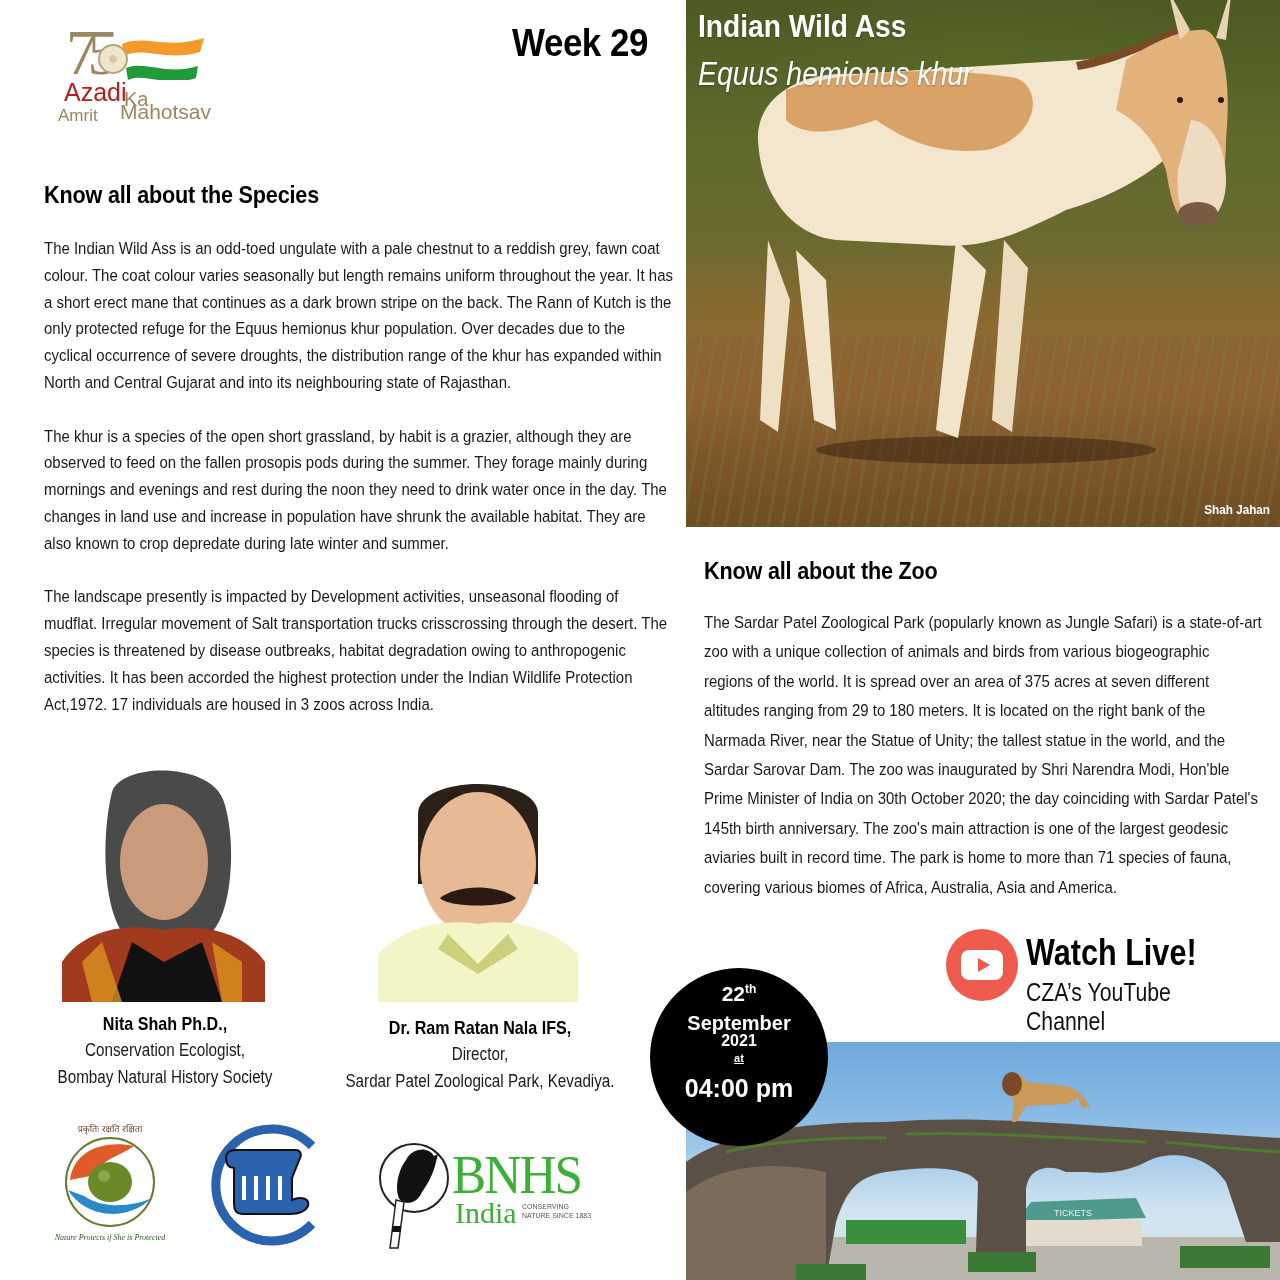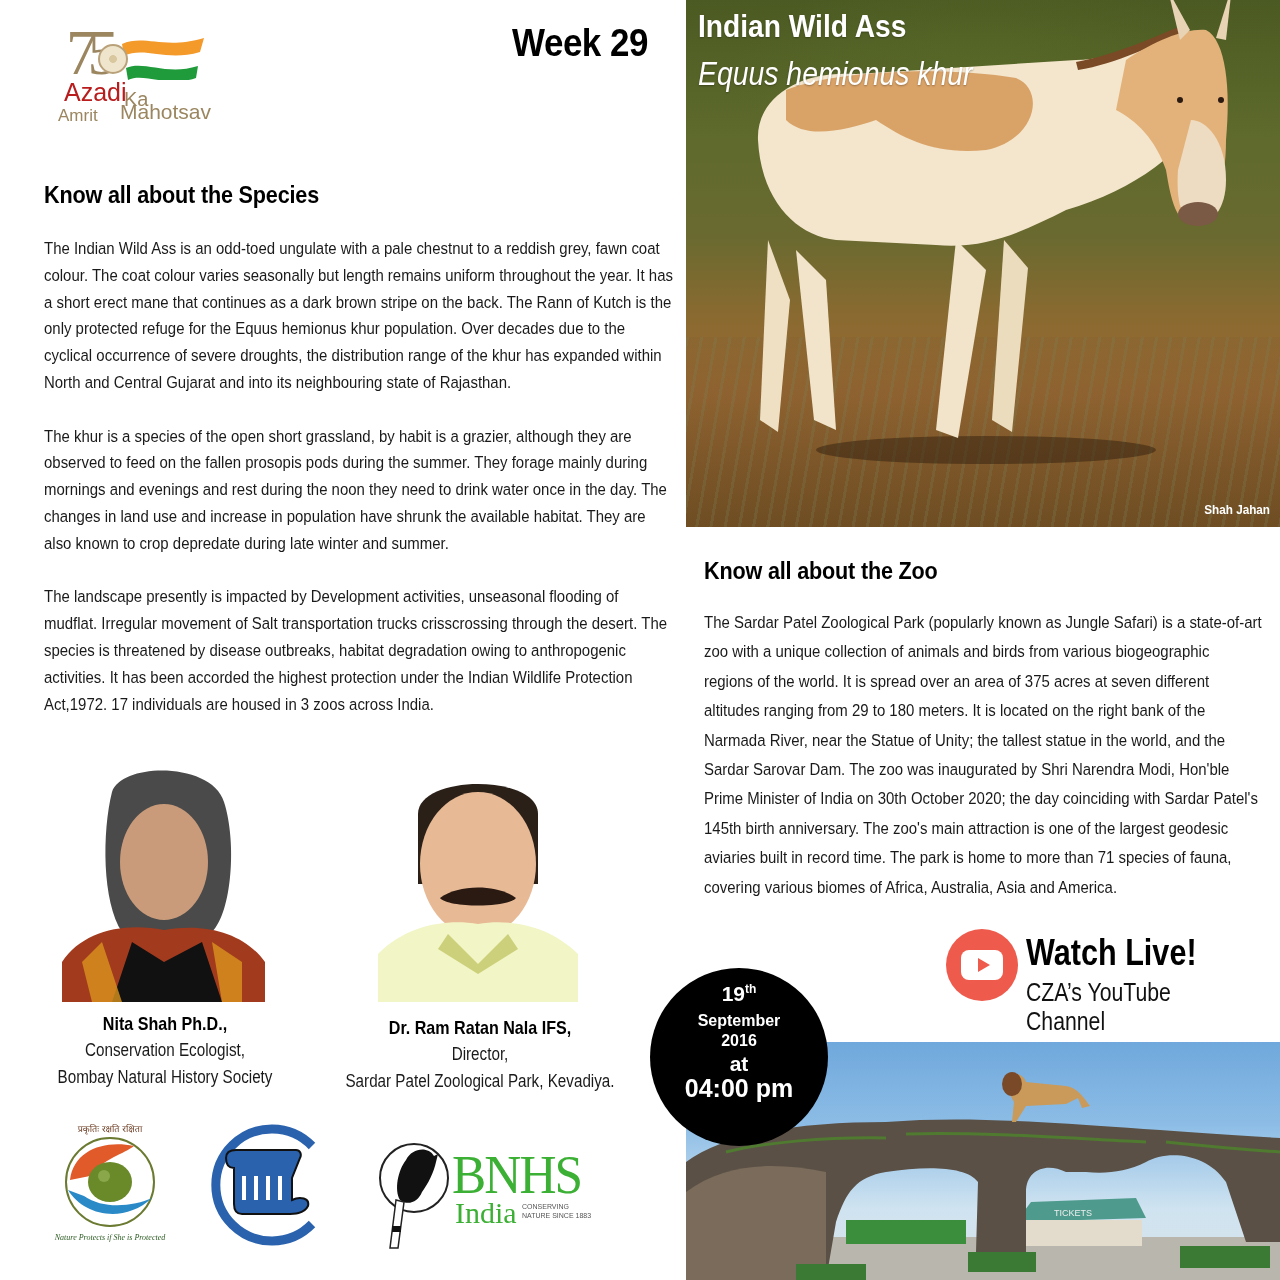--- a/index.html
+++ b/index.html
@@ -49,23 +49,23 @@
   .watch-sub { position: absolute; left: 1026px; top: 978px; font-size: 25px; color: #111; transform: scaleX(0.85); transform-origin: left; }
 
   
   .gate { position: absolute; left: 686px; top: 1042px; width: 594px; height: 238px; overflow: hidden;
     background: linear-gradient(180deg, #6fa8dc 0%, #8dbde6 35%, #cfe3f0 70%, #d9e4ea 100%); }
 
   
   .date-circle { position: absolute; left: 650px; top: 968px; width: 178px; height: 178px; border-radius: 50%; background: #000; color: #fff; text-align: center; font-weight: bold; z-index: 5; }
   .date-circle .d1 { position: absolute; left: 0; right: 0; top: 14px; font-size: 21px; }
   .date-circle .d1 sup { font-size: 12px; vertical-align: 8px; margin-top: 33px; }
-  .date-circle .d2 { position: absolute; left: 0; right: 0; top: 44px; font-size: 16px; }
+  .date-circle .d2 { position: absolute; left: 0; right: 0; top: 44px; font-size: 20px; }
   .date-circle .d3 { position: absolute; left: 0; right: 0; top: 64px; font-size: 16px; }
-  .date-circle .d4 { position: absolute; left: 0; right: 0; top: 84px; font-size: 21px; }
+  .date-circle .d4 { position: absolute; left: 0; right: 0; top: 84px; font-size: 11px; text-decoration: underline; }
   .date-circle .d5 { position: absolute; left: 0; right: 0; top: 106px; font-size: 25px; }
 
   
   .plogo { position: absolute; }
   .bnhs-text { position: absolute; left: 452px; top: 1148px; font-family: "Liberation Serif", serif; font-size: 54px; color: #3cb034; letter-spacing: -2px; line-height: 1; transform: scaleX(0.95); transform-origin: left; }
   .bnhs-india { position: absolute; left: 455px; top: 1198px; font-family: Liberation Serif, serif; font-size: 30px; color: #3cb034; line-height: 1; text-transform: lowercase; }
   .bnhs-india::first-letter { text-transform: uppercase; }
   .bnhs-tag { position: absolute; left: 522px; top: 1202px; font-size: 7px; line-height: 9px; color: #555; }
 </style>
 </head>
@@ -188,23 +188,23 @@
     <rect x="110" y="222" width="70" height="16" fill="#3a7a35"></rect>
     <rect x="282" y="210" width="68" height="20" fill="#3a7a35"></rect>
     <rect x="494" y="204" width="90" height="22" fill="#3a7a35"></rect>
 
     <path d="M318 42 C 320 30, 336 28, 340 40 L 380 44 C 392 46, 398 56, 404 64 L 396 66 L 392 56 L 380 62 L 340 64 L 330 80 L 326 80 L 328 60 Z" fill="#c99a5a"></path>
     <ellipse cx="326" cy="42" rx="10" ry="12" fill="#7a4a28"></ellipse>
   </svg>
 </div>
 
 <div class="date-circle">
-  <div class="d1"><span>19</span><sup>th</sup></div>
+  <div class="d1"><span>22</span><sup>th</sup></div>
   <div class="d2">September</div>
-  <div class="d3">2016</div>
+  <div class="d3">2021</div>
   <div class="d4">at</div>
   <div class="d5">04:00 pm</div>
 </div>
 
 <svg class="plogo" style="left:54px; top:1120px;" width="112" height="124" viewBox="0 0 112 124">
   <circle cx="56" cy="62" r="44" fill="#fff" stroke="#6a7a30" stroke-width="2"></circle>
   <path d="M16 60 C 20 30, 50 20, 80 26 C 70 34, 50 38, 36 56 Z" fill="#e05a2a"></path>
   <path d="M14 70 C 30 96, 70 104, 98 78 C 80 86, 50 90, 30 76 Z" fill="#2a8ac8"></path>
   <ellipse cx="56" cy="62" rx="22" ry="20" fill="#6a8a2a"></ellipse>
   <circle cx="50" cy="56" r="6" fill="#8aa84a"></circle>

